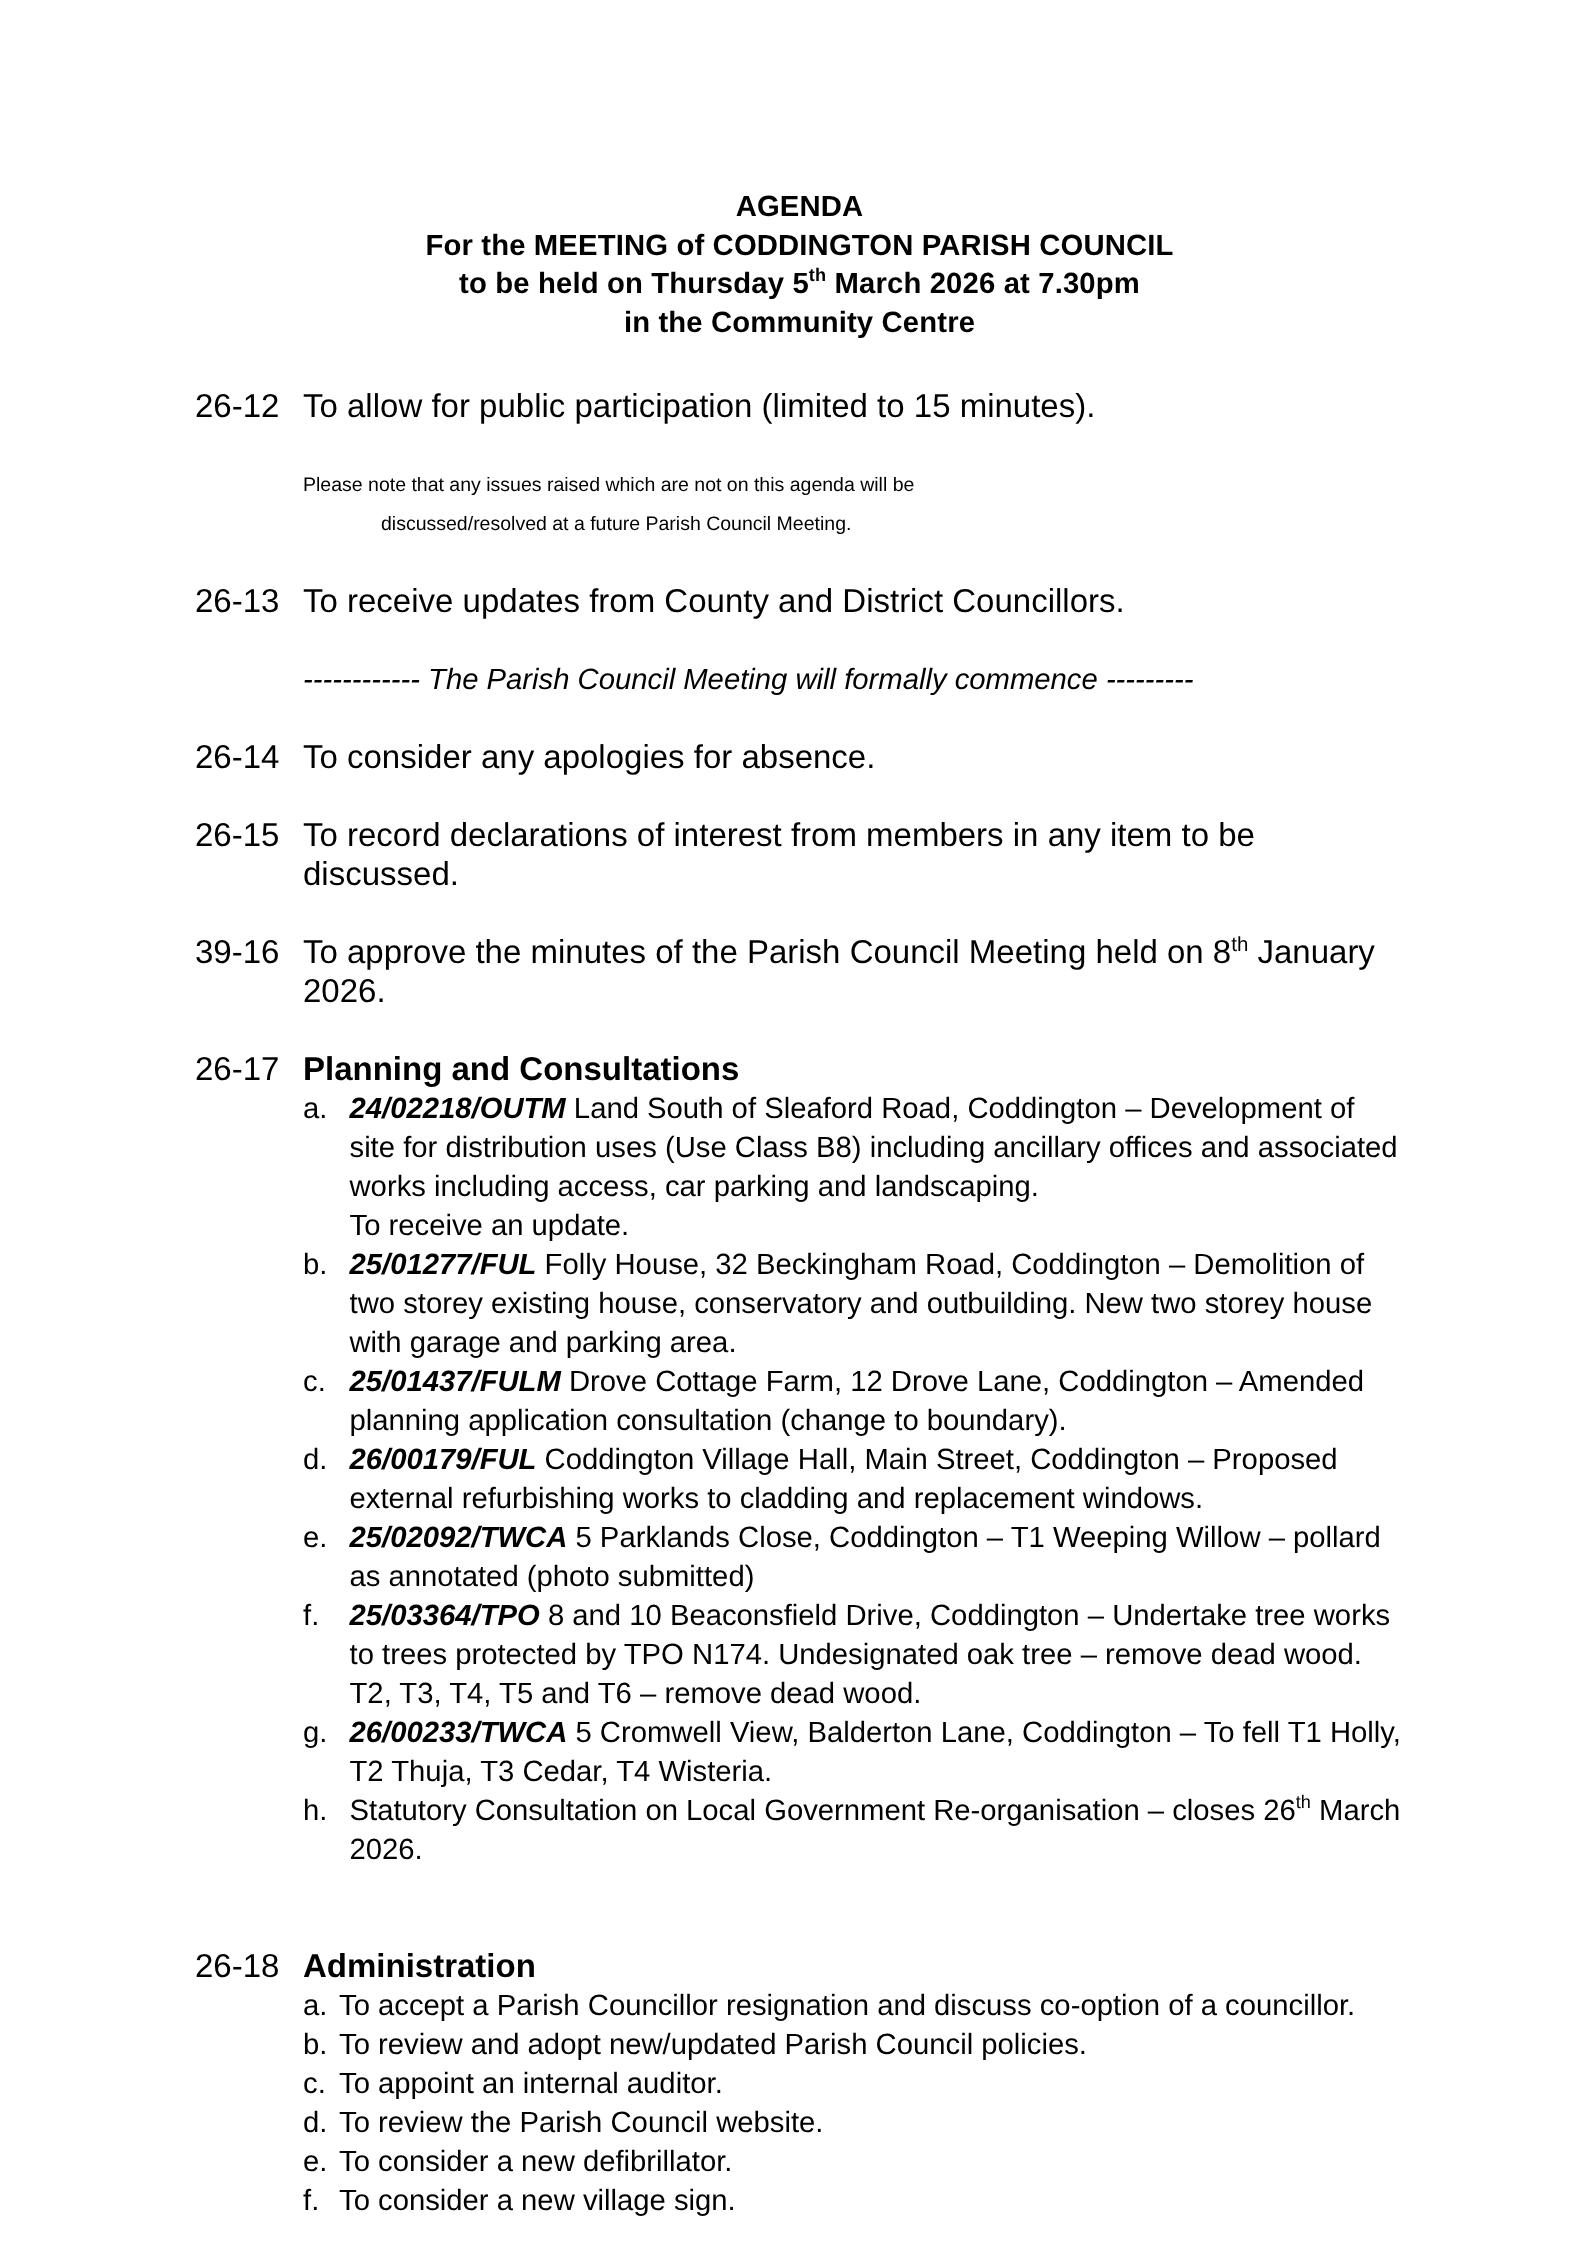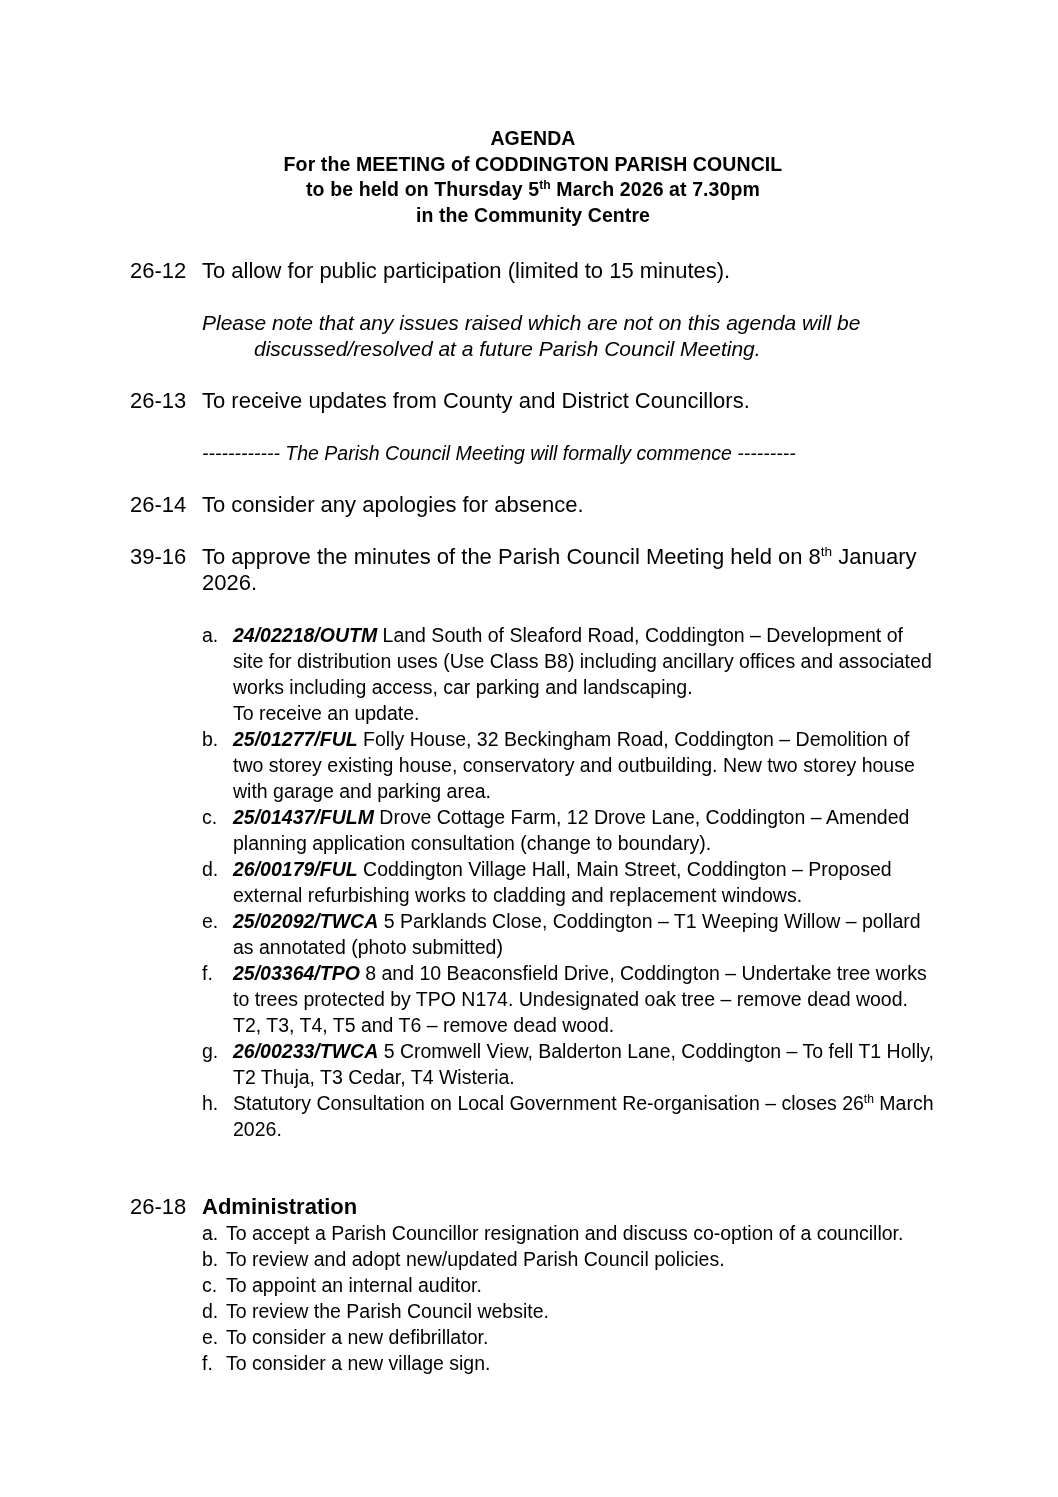--- a/index.html
+++ b/index.html
@@ -62,22 +62,21 @@
   }
   .item-body {
     flex: 1 1 auto;
   }
   .item-body.bold {
     font-weight: bold;
   }
 
   
   .note {
-    font-style: italic;
-    font-size: 21px;
+    font-size: 13px;
     line-height: 26px;
     margin: 0 0 26px 0;
     padding-left: 72px;
   }
   .note .l1 { display: block; }
   .note .l2 { display: block; padding-left: 52px; }
   .note-commence {
     font-style: italic;
     font-size: 19.5px;
     line-height: 26px;
@@ -157,27 +156,35 @@
       <div class="item-body">To receive updates from County and District Councillors.</div>
     </div>
 
     <div class="note-commence">------------ The Parish Council Meeting will formally commence ---------</div>
 
     <div class="item-row">
       <div class="item-num">26-14</div>
       <div class="item-body">To consider any apologies for absence.</div>
     </div>
 
+    <div class="item-row">
+      <div class="item-num">26-15</div>
+      <div class="item-body">To record declarations of interest from members in any item to be discussed.</div>
+    </div>
 
     <div class="item-row">
       <div class="item-num">39-16</div>
       <div class="item-body"><span>To approve the minutes of the Parish Council Meeting held on 8</span><sup>th</sup><span> January 2026.</span></div>
     </div>
 
     <div class="section-block">
+      <div class="item-row section-row">
+        <div class="item-num">26-17</div>
+        <div class="item-body bold">Planning and Consultations</div>
+      </div>
 
       <ol class="sublist planning-list admin-indent">
         <li>
           <span class="sub-letter">a.</span>
           <span class="sub-text"><span class="ref">24/02218/OUTM</span><span> Land South of Sleaford Road, Coddington – Development of site for distribution uses (Use Class B8) including ancillary offices and associated works including access, car parking and landscaping.</span><br><span>To receive an update.</span></span>
         </li>
         <li>
           <span class="sub-letter">b.</span>
           <span class="sub-text"><span class="ref">25/01277/FUL</span><span> Folly House, 32 Beckingham Road, Coddington – Demolition of two storey existing house, conservatory and outbuilding. New two storey house with garage and parking area.</span></span>
         </li>

